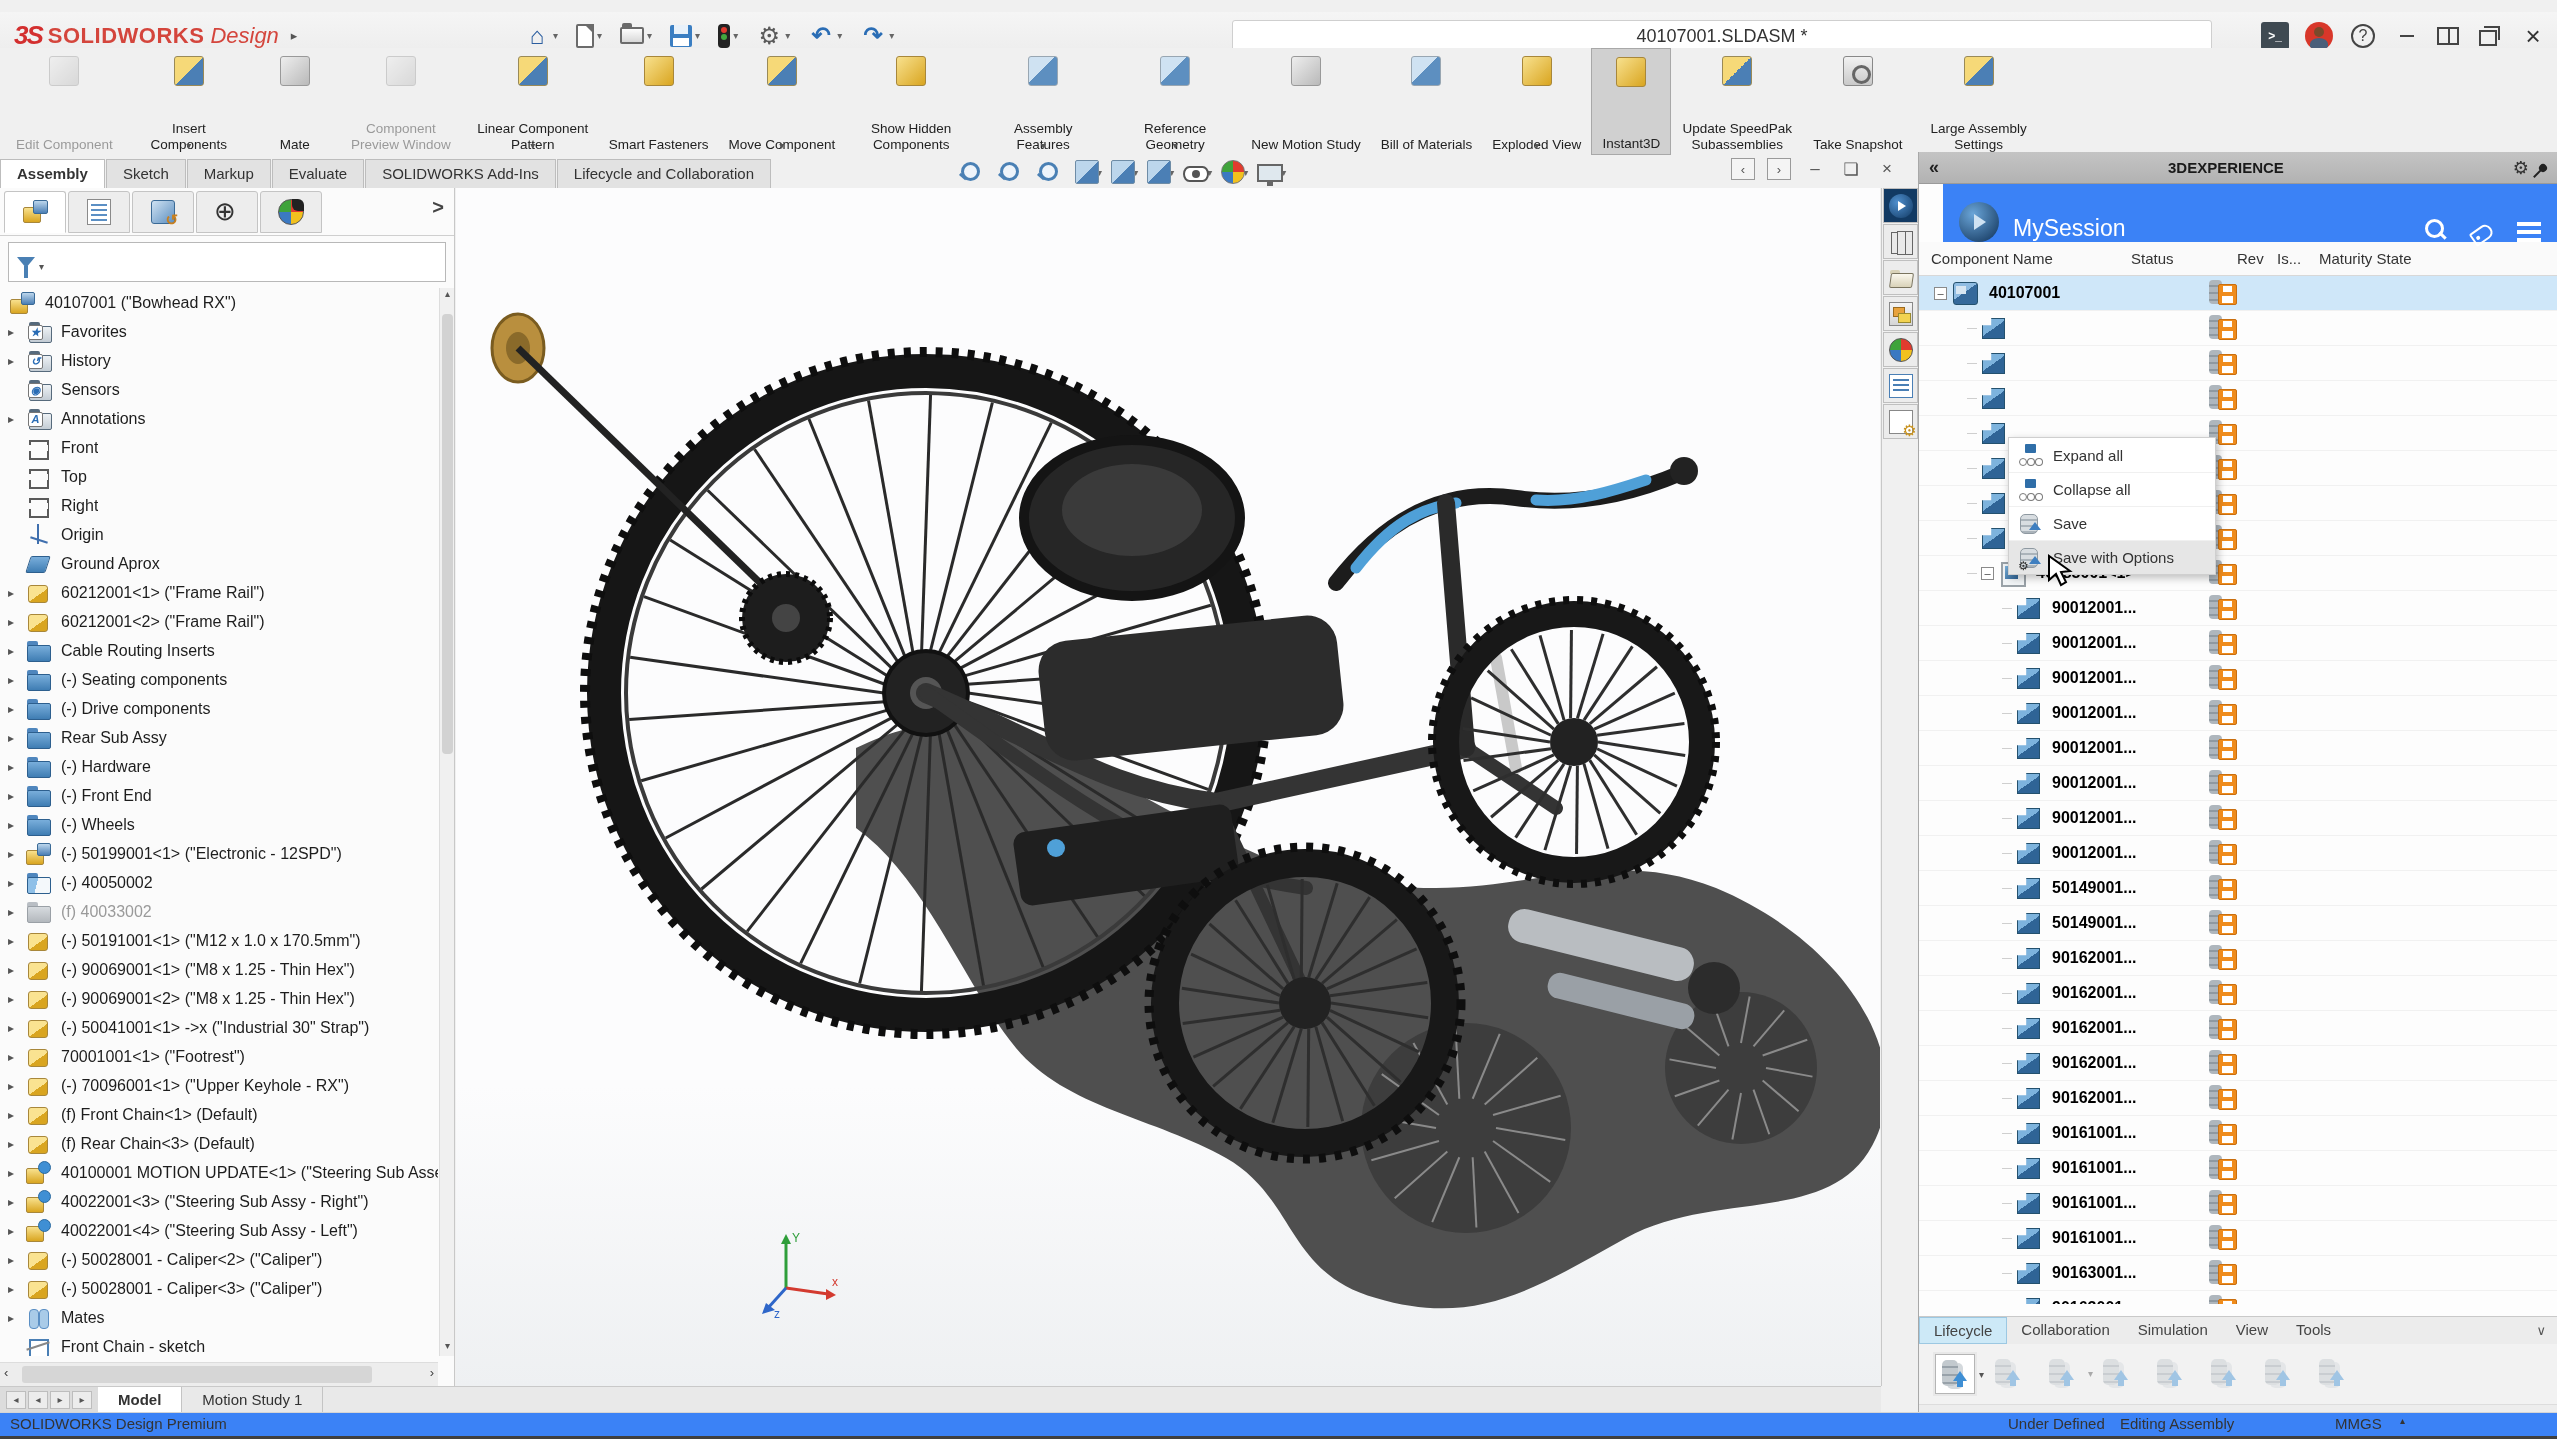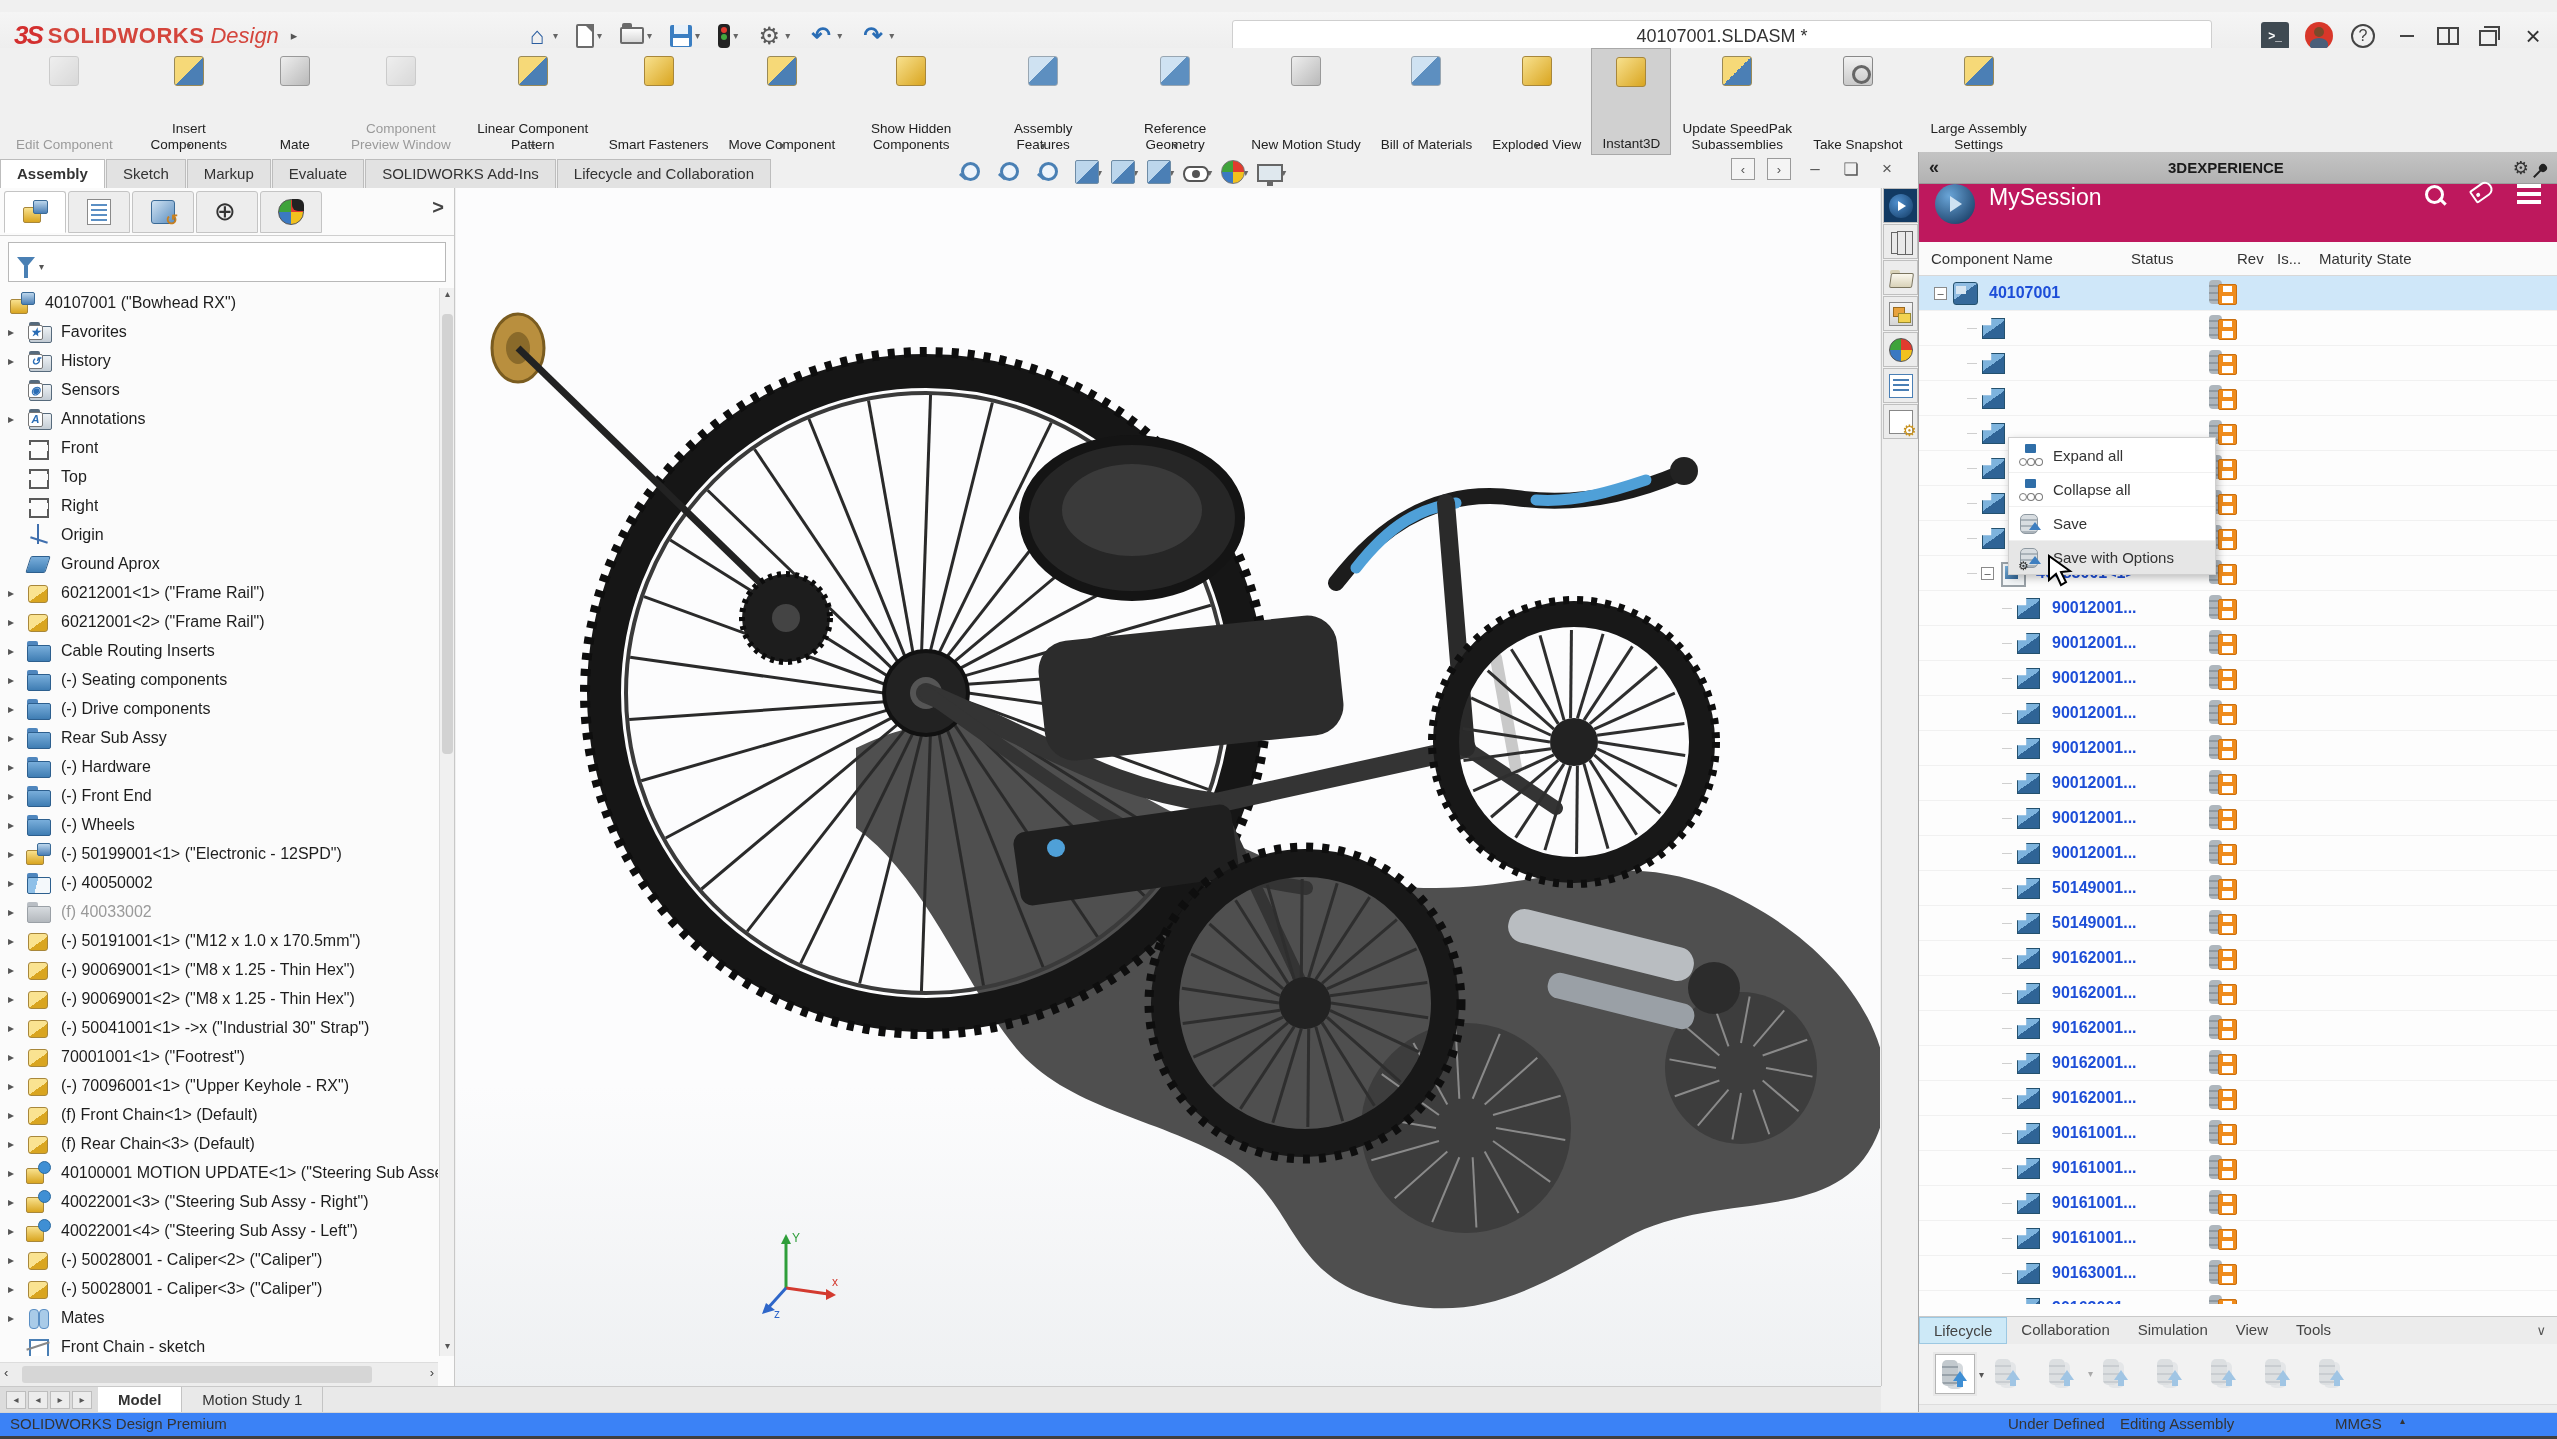--- a/index.html
+++ b/index.html
@@ -171,40 +171,40 @@
   .tpi-cad-admin::after{content:"⚙";position:absolute;right:-5px;bottom:-7px;color:#c8921f;font-size:16px;}
 
   
   .right-panel { position:absolute; left:1918px; top:152px; width:639px; height:1284px; background:#fdfdfd; border-left:1px solid #a8a8a8; }
   .rp-dock { height:32px; background:linear-gradient(#c4c4c4,#b2b2b2); display:flex; align-items:center; padding:0 10px; border-bottom:1px solid #9a9a9a; }
   .rp-dock .chev { font-size:18px; color:#222; font-weight:bold; }
   .rp-dock .dock-title { flex:1; text-align:center; font-weight:bold; font-size:15px; color:#1a1a1a; }
   .rp-dock .gear { font-size:18px; color:#333; margin-right:10px; }
   .pin { width:8px; height:8px; border-radius:50%; background:#222; position:relative; transform:rotate(45deg); }
   .pin::after{content:"";position:absolute;left:3px;top:7px;width:2px;height:10px;background:#222;}
-  .rp-blue { height:58px; background:#be185d; display:flex; align-items:flex-start; padding:0 16px; gap:14px; }
+  .rp-blue { height:58px; background:#3b82f6; display:flex; align-items:flex-end; padding:0 16px; gap:14px;margin-left:24px; }
   .rp-logo { width:40px; height:40px; border-radius:50%; background:radial-gradient(circle at 35% 30%, #6aa5d8, #0d2f55); position:relative; }
   .rp-logo::after{content:"";position:absolute;left:15px;top:12px;border-left:12px solid #cfe2f2;border-top:8px solid transparent;border-bottom:8px solid transparent;}
   .rp-session { color:#fff; font-size:23px; flex:1; }
   .rp-blue .bic { margin-left:10px; }
   .bic-search{width:24px;height:24px;position:relative;}
   .bic-search::before{content:"";position:absolute;left:2px;top:1px;width:13px;height:13px;border:3px solid #fff;border-radius:50%;}
   .bic-search::after{content:"";position:absolute;left:15px;top:16px;width:9px;height:3px;background:#fff;transform:rotate(45deg);}
   .bic-tag{width:22px;height:15px;border:2px solid #fff;border-radius:2px 7px 7px 2px;transform:rotate(-35deg);position:relative;}
   .bic-tag::before{content:"";position:absolute;left:2px;top:4px;width:4px;height:4px;border-radius:50%;background:#fff;}
   .bic-menu{width:24px;height:4px;background:#fff;box-shadow:0 8px 0 #fff,0 16px 0 #fff;margin-bottom:16px;}
   .rp-cols { height:34px; display:flex; align-items:center; border-bottom:1px solid #d8d8d8; background:#fafafa; font-size:15px; color:#333; }
   .rp-cols span { display:inline-block; }
   .rp-list { position:relative; height:1028px; overflow:hidden; }
   .rrow { height:35px; display:flex; align-items:center; position:relative; border-bottom:1px solid #f1f1f1; }
   .rrow.selected { background:#cfe7f9; }
   .rrow .exp { display:none; width:13px; height:13px; border:1px solid #8a8a8a; background:#fff; font-size:11px; line-height:11px; text-align:center; color:#444; flex:none; margin-right:6px; }
   .rrow.exp-minus .exp { display:inline-block; }
   .rrow.exp-minus .exp::before { content:"–"; }
-  .rrow .rlbl { margin-left:10px; font-size:16px; font-weight:600; color:#1d4ed8; white-space:nowrap; }
+  .rrow .rlbl { margin-left:10px; font-size:16px; font-weight:600; color:#000000; white-space:nowrap; }
   .rrow.lvl0 { padding-left:15px; }
   .rrow.lvl1 { padding-left:62px; }
   .rrow.lvl2 { padding-left:97px; }
   .rrow.lvl1::before,.rrow.lvl2::before { content:""; position:absolute; width:10px; height:1px; background:#cfcfcf; }
   .rrow.lvl1::before{ left:48px; } .rrow.lvl2::before{ left:83px; }
   .ric2 { width:26px; height:24px; position:relative; flex:none; }
   .ric2.ic-rpart::before{content:"";position:absolute;left:1px;top:2px;width:21px;height:19px;background:linear-gradient(145deg,#7db3dd 0 50%,#2f6496 50% 100%);border:1px solid #24516e;clip-path:polygon(0 35%,40% 35%,40% 0,100% 0,100% 100%,0 100%);}
   .ric2.ic-rasm::before{content:"";position:absolute;left:0;top:1px;width:23px;height:21px;background:linear-gradient(145deg,#8fbce2 0 45%,#35699b 45% 100%);border:1px solid #24516e;border-radius:3px;}
   .ric2.ic-rasm::after{content:"";position:absolute;left:3px;top:5px;width:10px;height:8px;background:#d7e6f2;}
   .ric2.ic-rasm2::before{content:"";position:absolute;left:1px;top:1px;width:21px;height:21px;border:2px solid #9aa2a8;background:#f2f5f7;}

